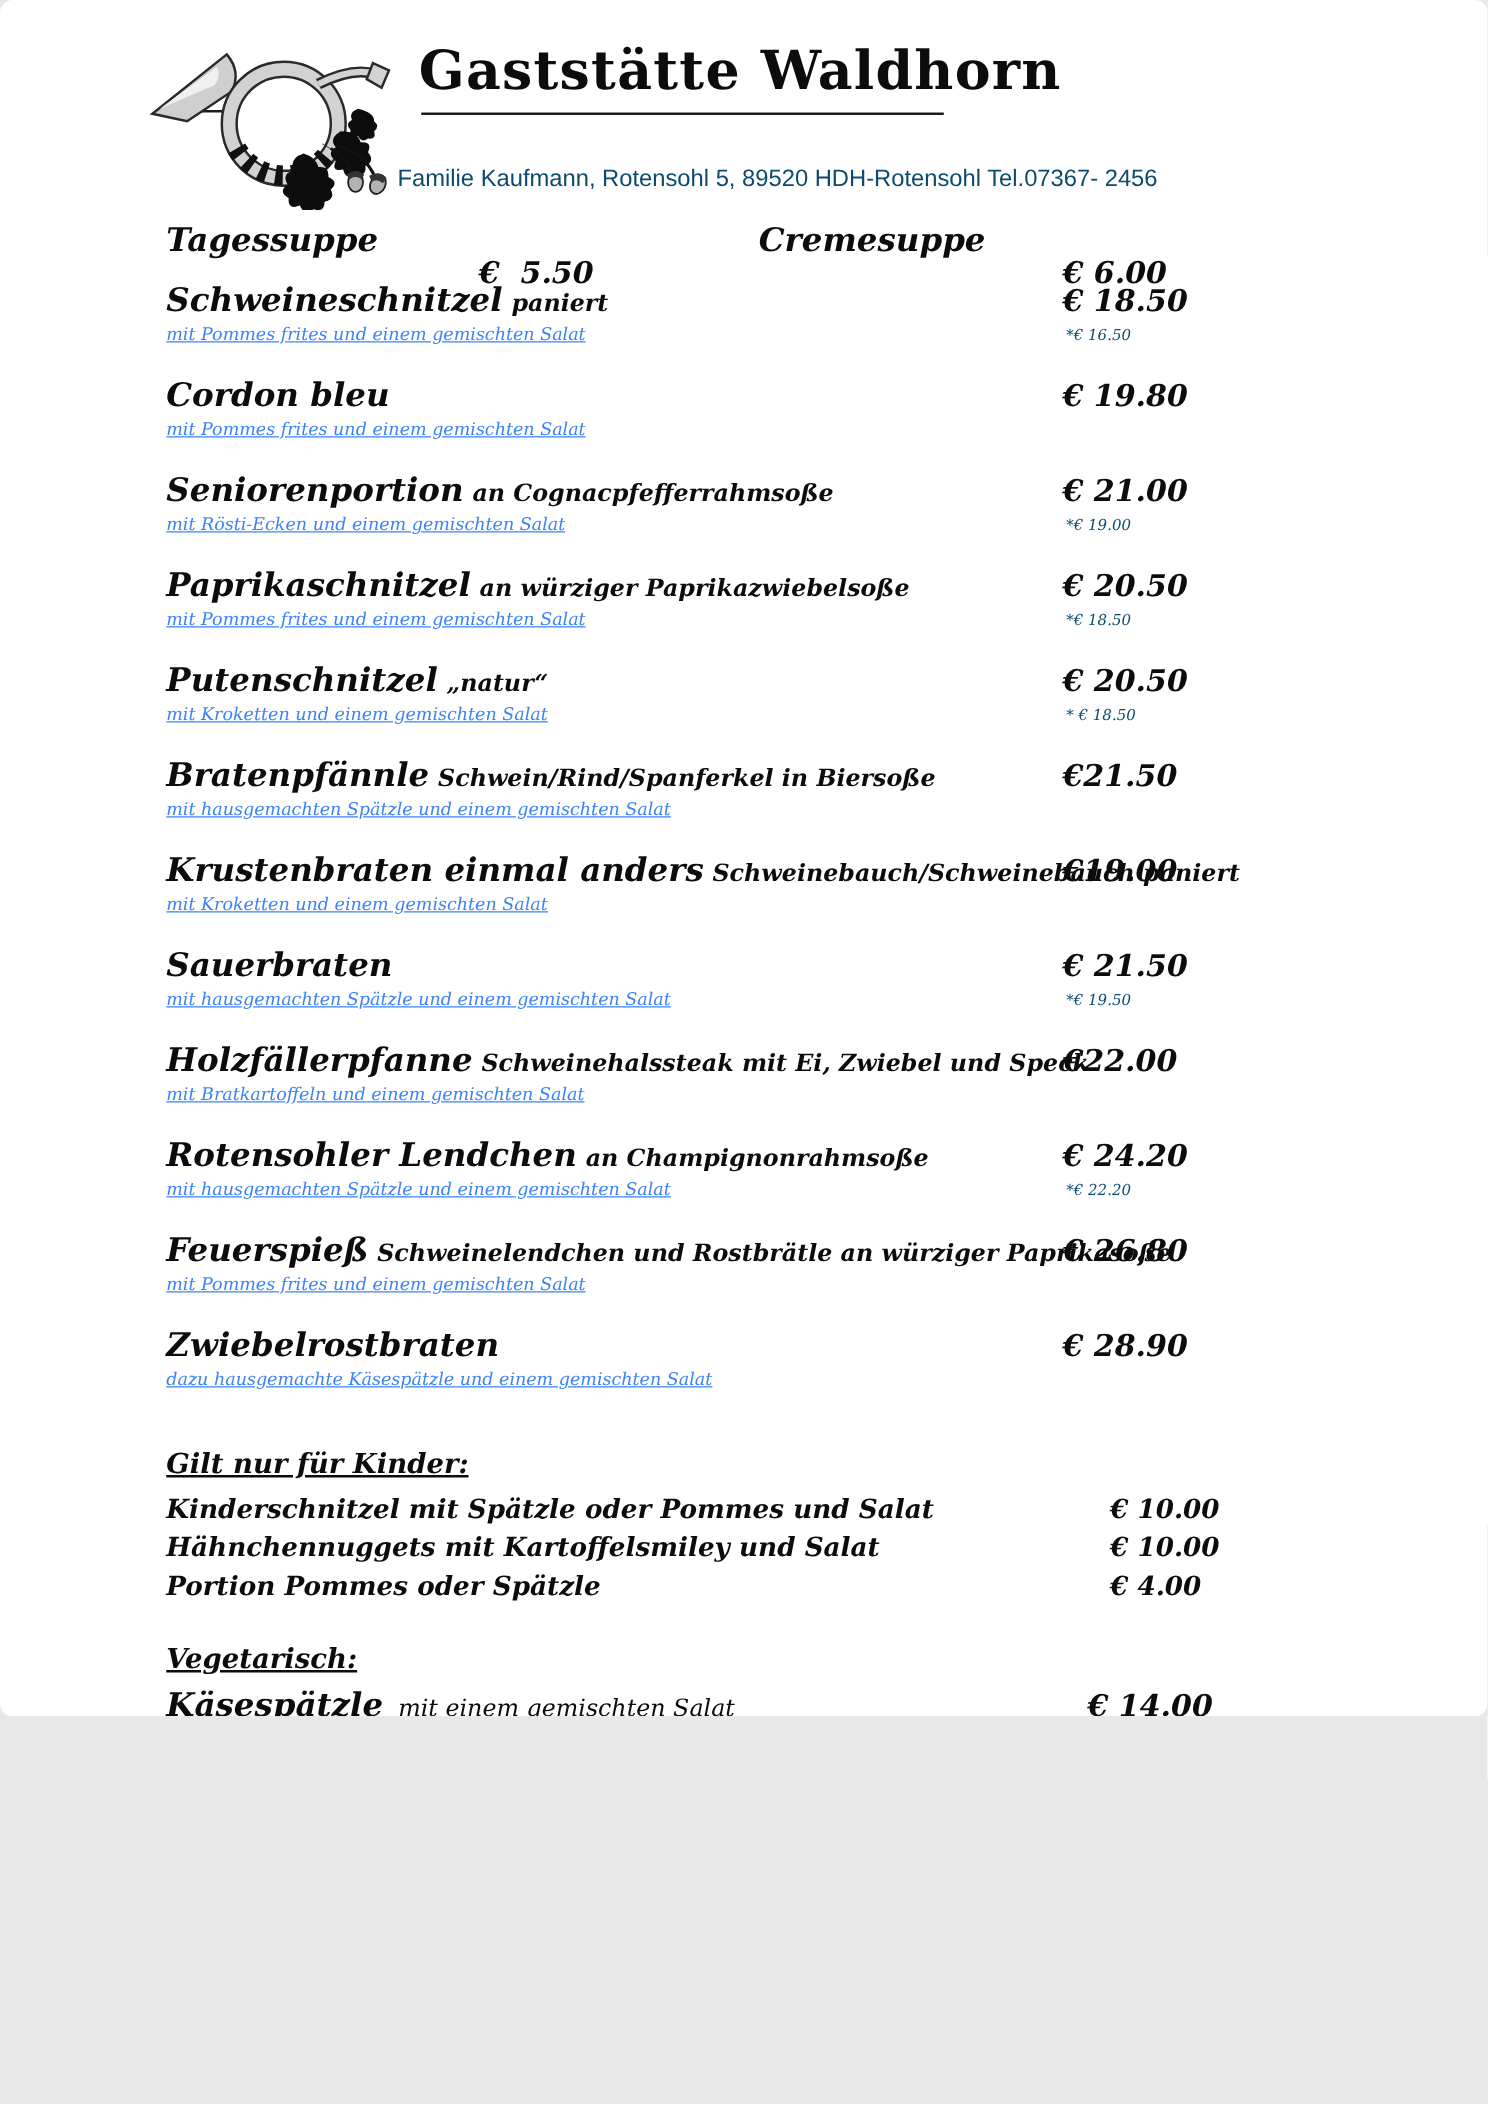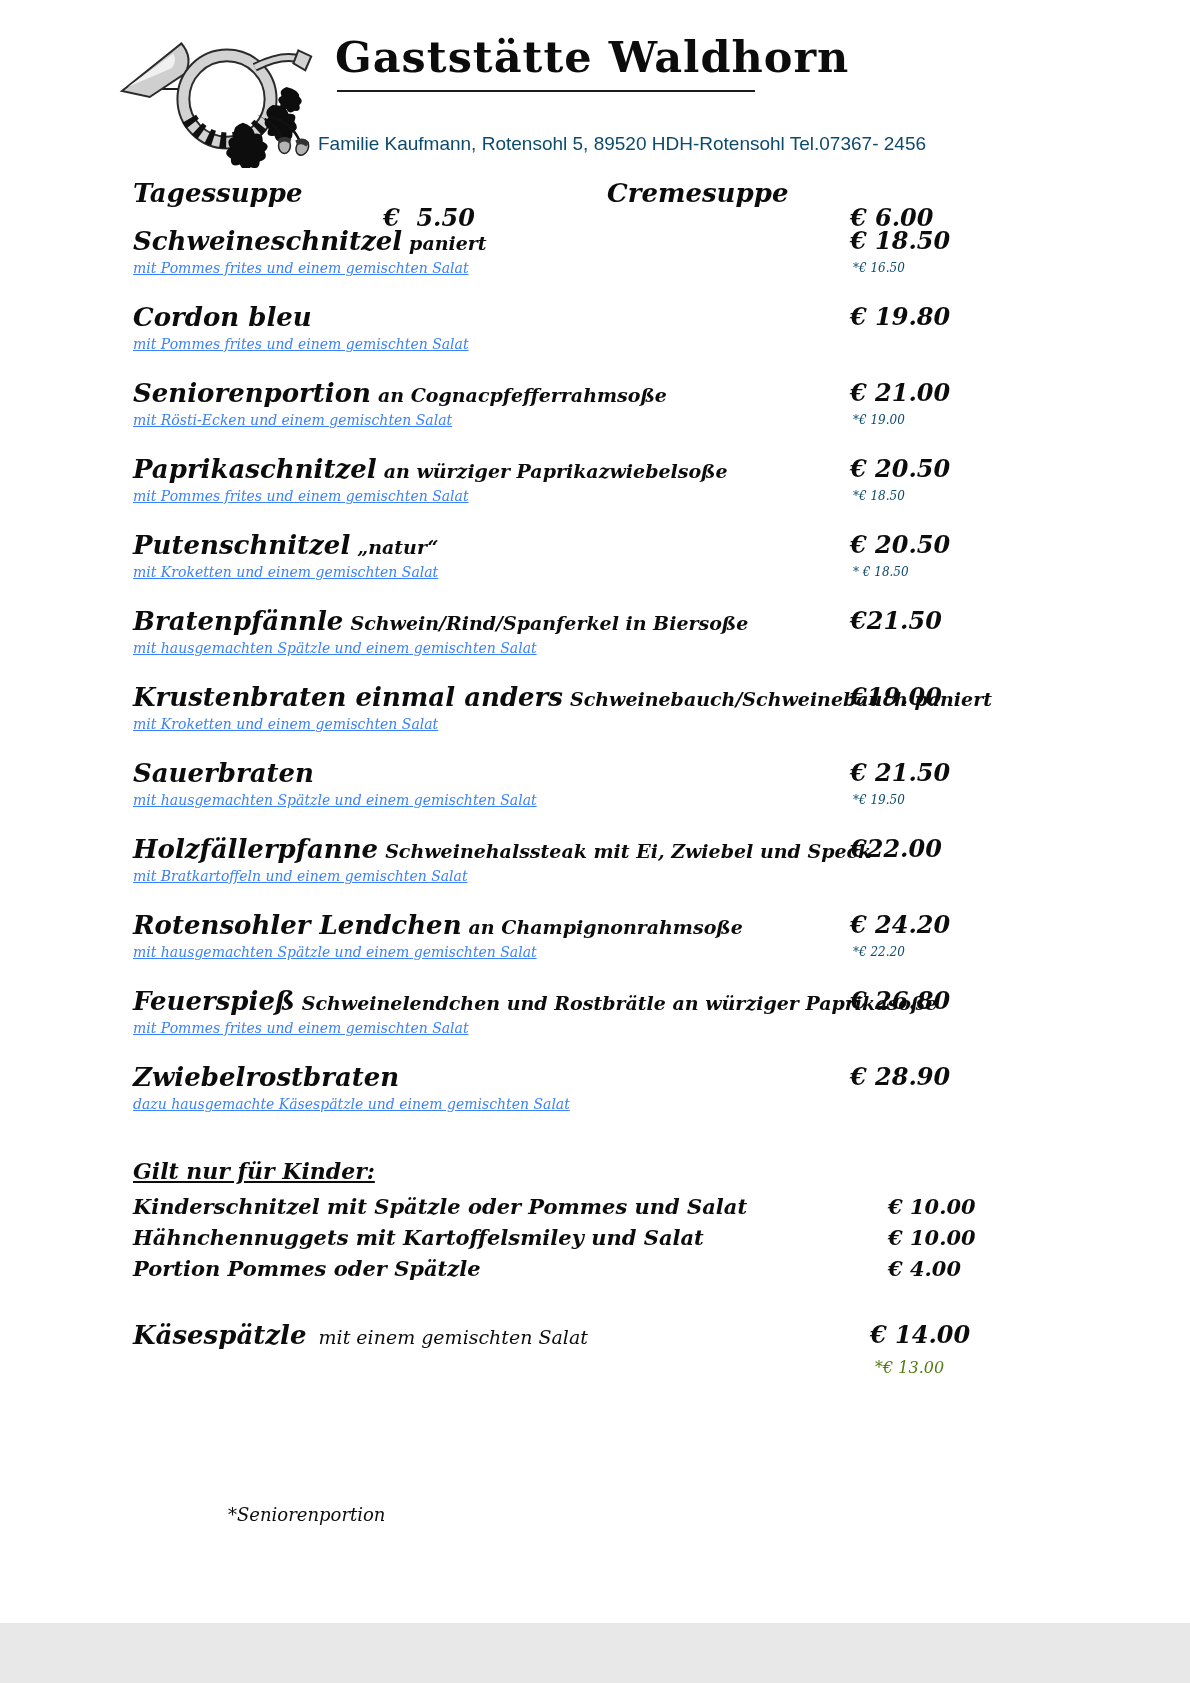--- a/index.html
+++ b/index.html
@@ -1,19 +1,19 @@
 <!DOCTYPE html>
 <html><head>
 <meta charset="utf-8">
 <style>
   html,body { margin:0; padding:0; background:#e8e8e8; }
   .page {
-    position:relative; width:1190px; height:1623px; margin:0 auto;
+    position:relative; width:1190px; height:1373px; margin:0 auto;
     background:#ffffff; color:#0c0c0c;
-    font-family:"DejaVu Serif", serif; overflow:hidden;
+    font-family:"DejaVu Serif", serif; overflow:hidden;border-radius:10px;
   }
   
   .logo { position:absolute; left:116px; top:26px; width:218px; height:142px; }
   .rule-left { position:absolute; left:124px; top:88px; width:66px; height:2px; background:#1c1c1c; }
   .title {
     position:absolute; left:335px; top:32px; width:420px; text-align:center;
     font-size:43px; font-weight:bold; letter-spacing:1px; white-space:nowrap;
   }
   .rule-title { position:absolute; left:337px; top:90px; width:418px; height:2px; background:#1c1c1c; }
   .address {
@@ -194,20 +194,21 @@
       <span>Hähnchennuggets mit Kartoffelsmiley und Salat</span>
       <span class="kid-price">€ 10.00</span>
     </div>
     <div class="kid-row">
       <span>Portion Pommes oder Spätzle</span>
       <span class="kid-price">€ 4.00</span>
     </div>
   </div>
 
   <div class="veg">
+    <div class="sec-heading">Vegetarisch:</div>
     <div class="veg-item">
       <span class="iname">Käsespätzle</span>
       <span class="isuffix" style="font-weight:normal;">mit einem gemischten Salat</span>
       <span class="veg-price">€ 14.00</span>
       <span class="veg-sub">*€ 13.00</span>
     </div>
   </div>
 
   <div class="footer-left">*Seniorenportion</div>
 

